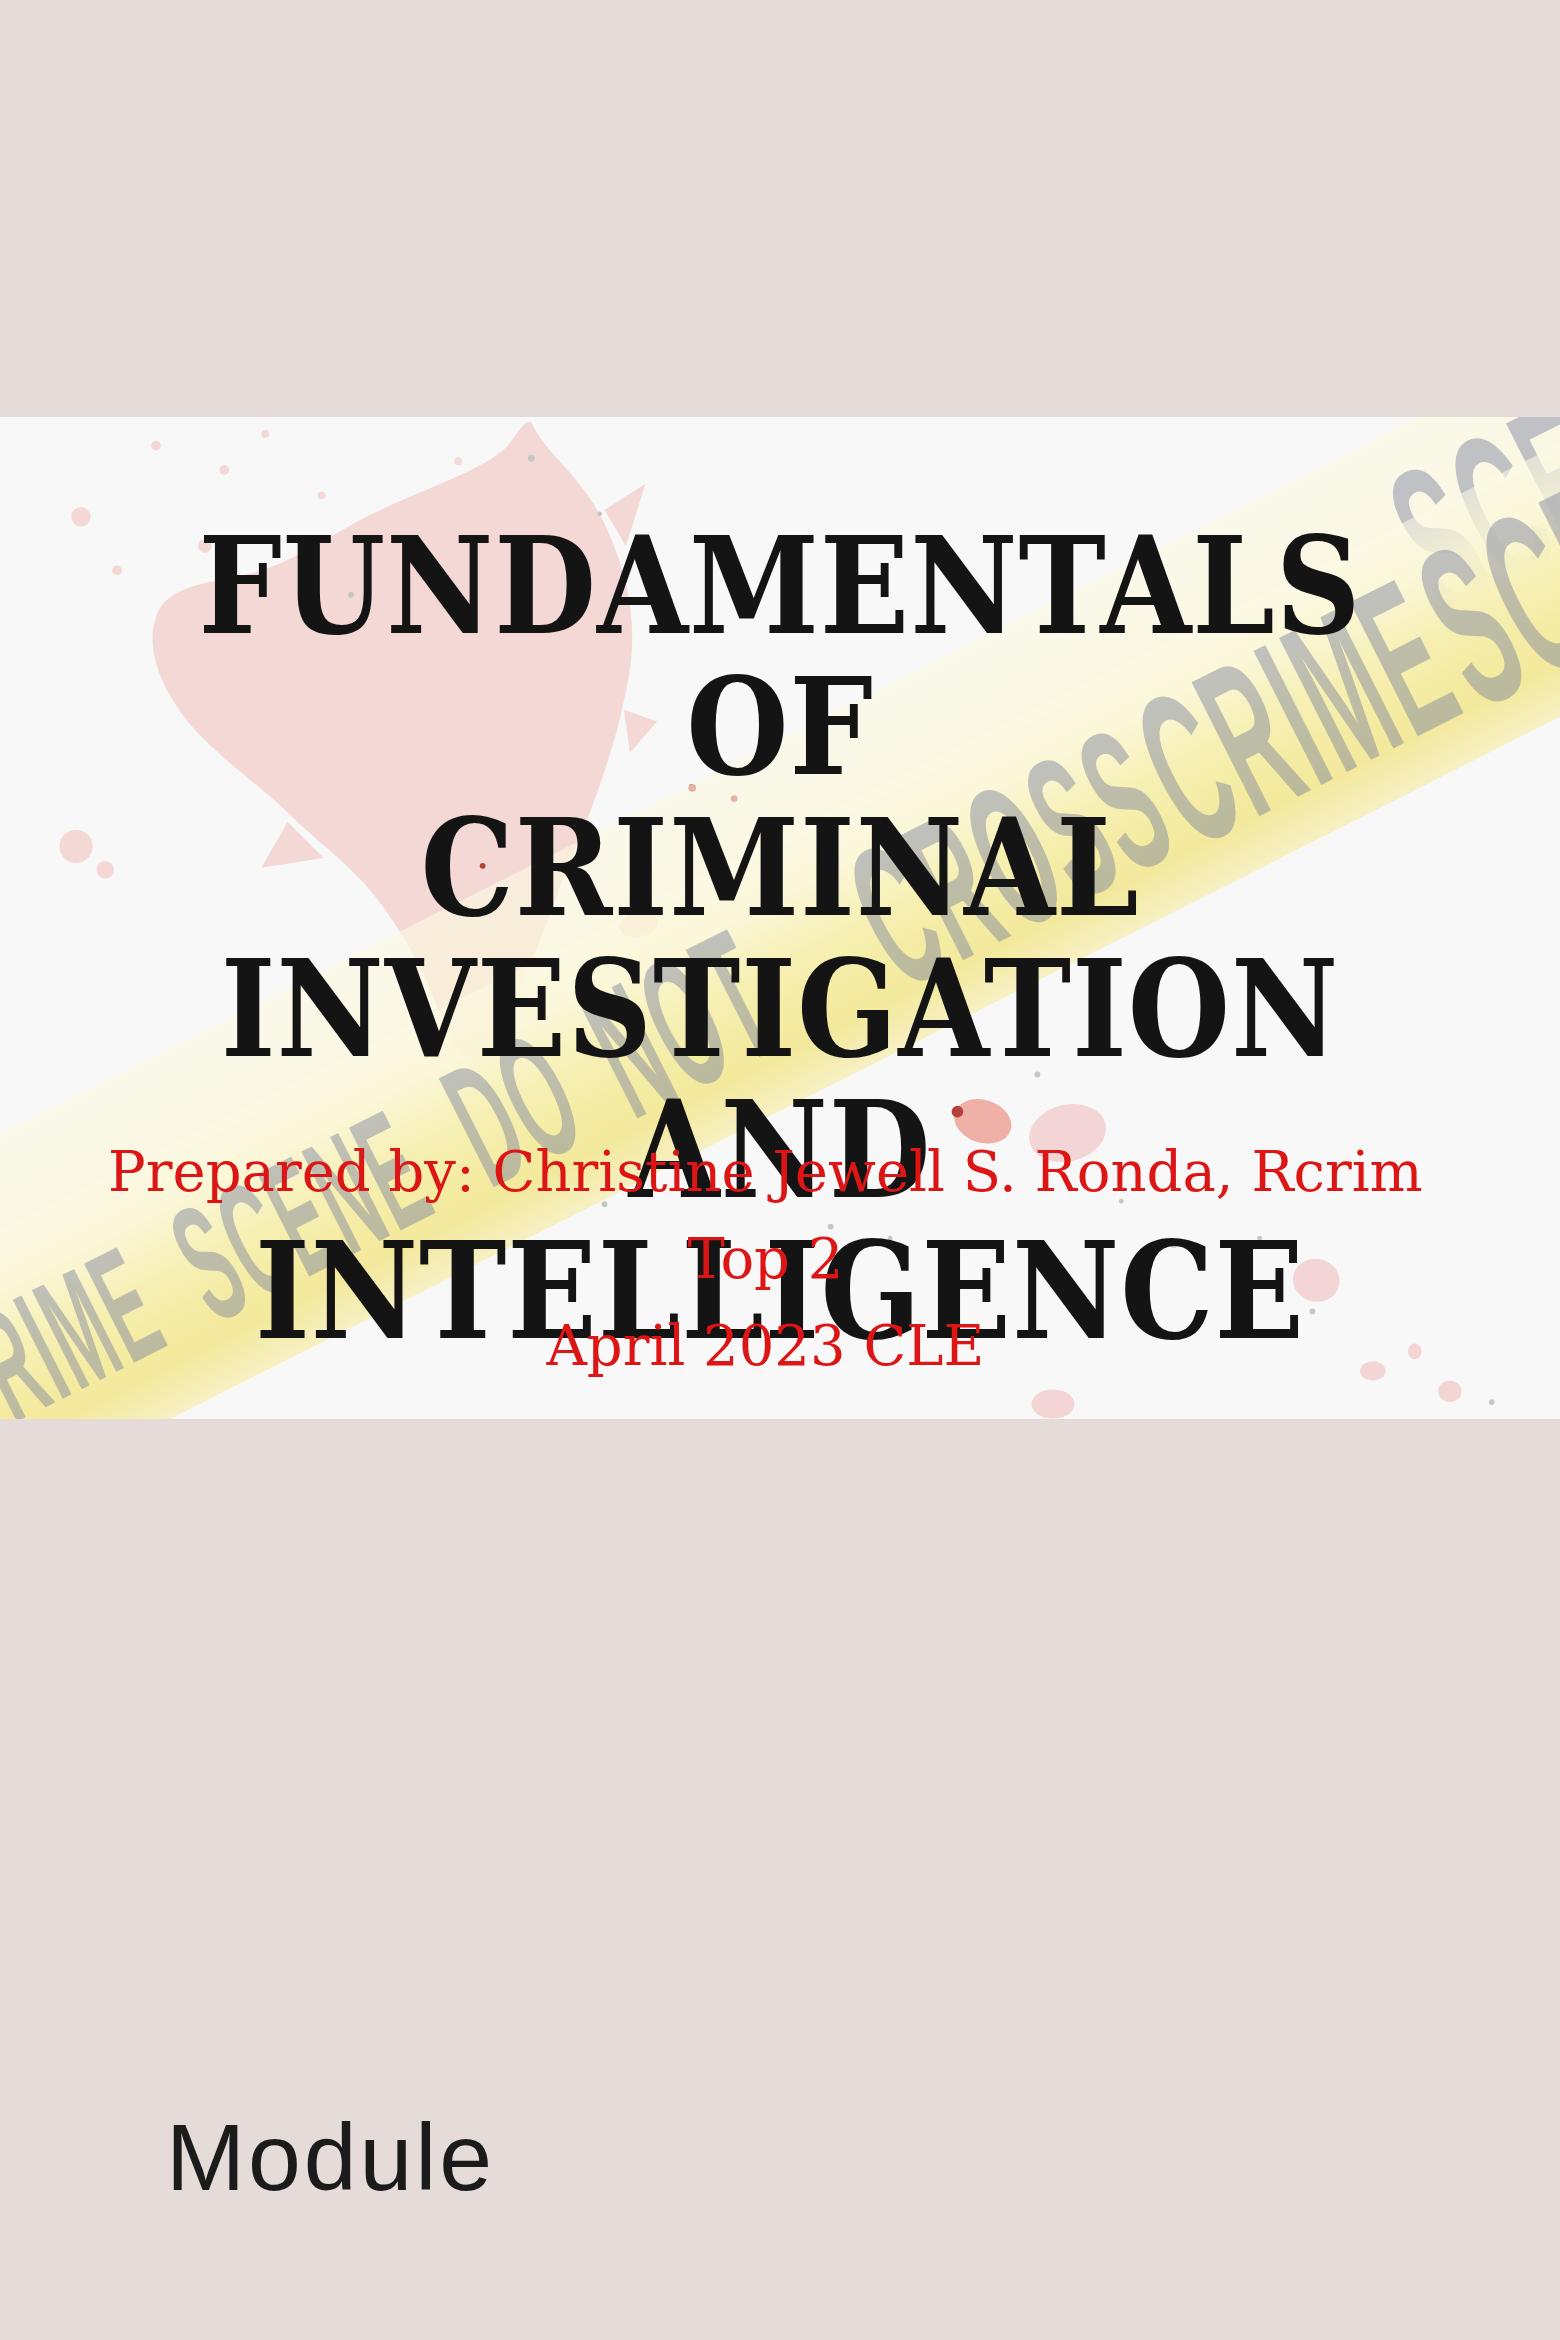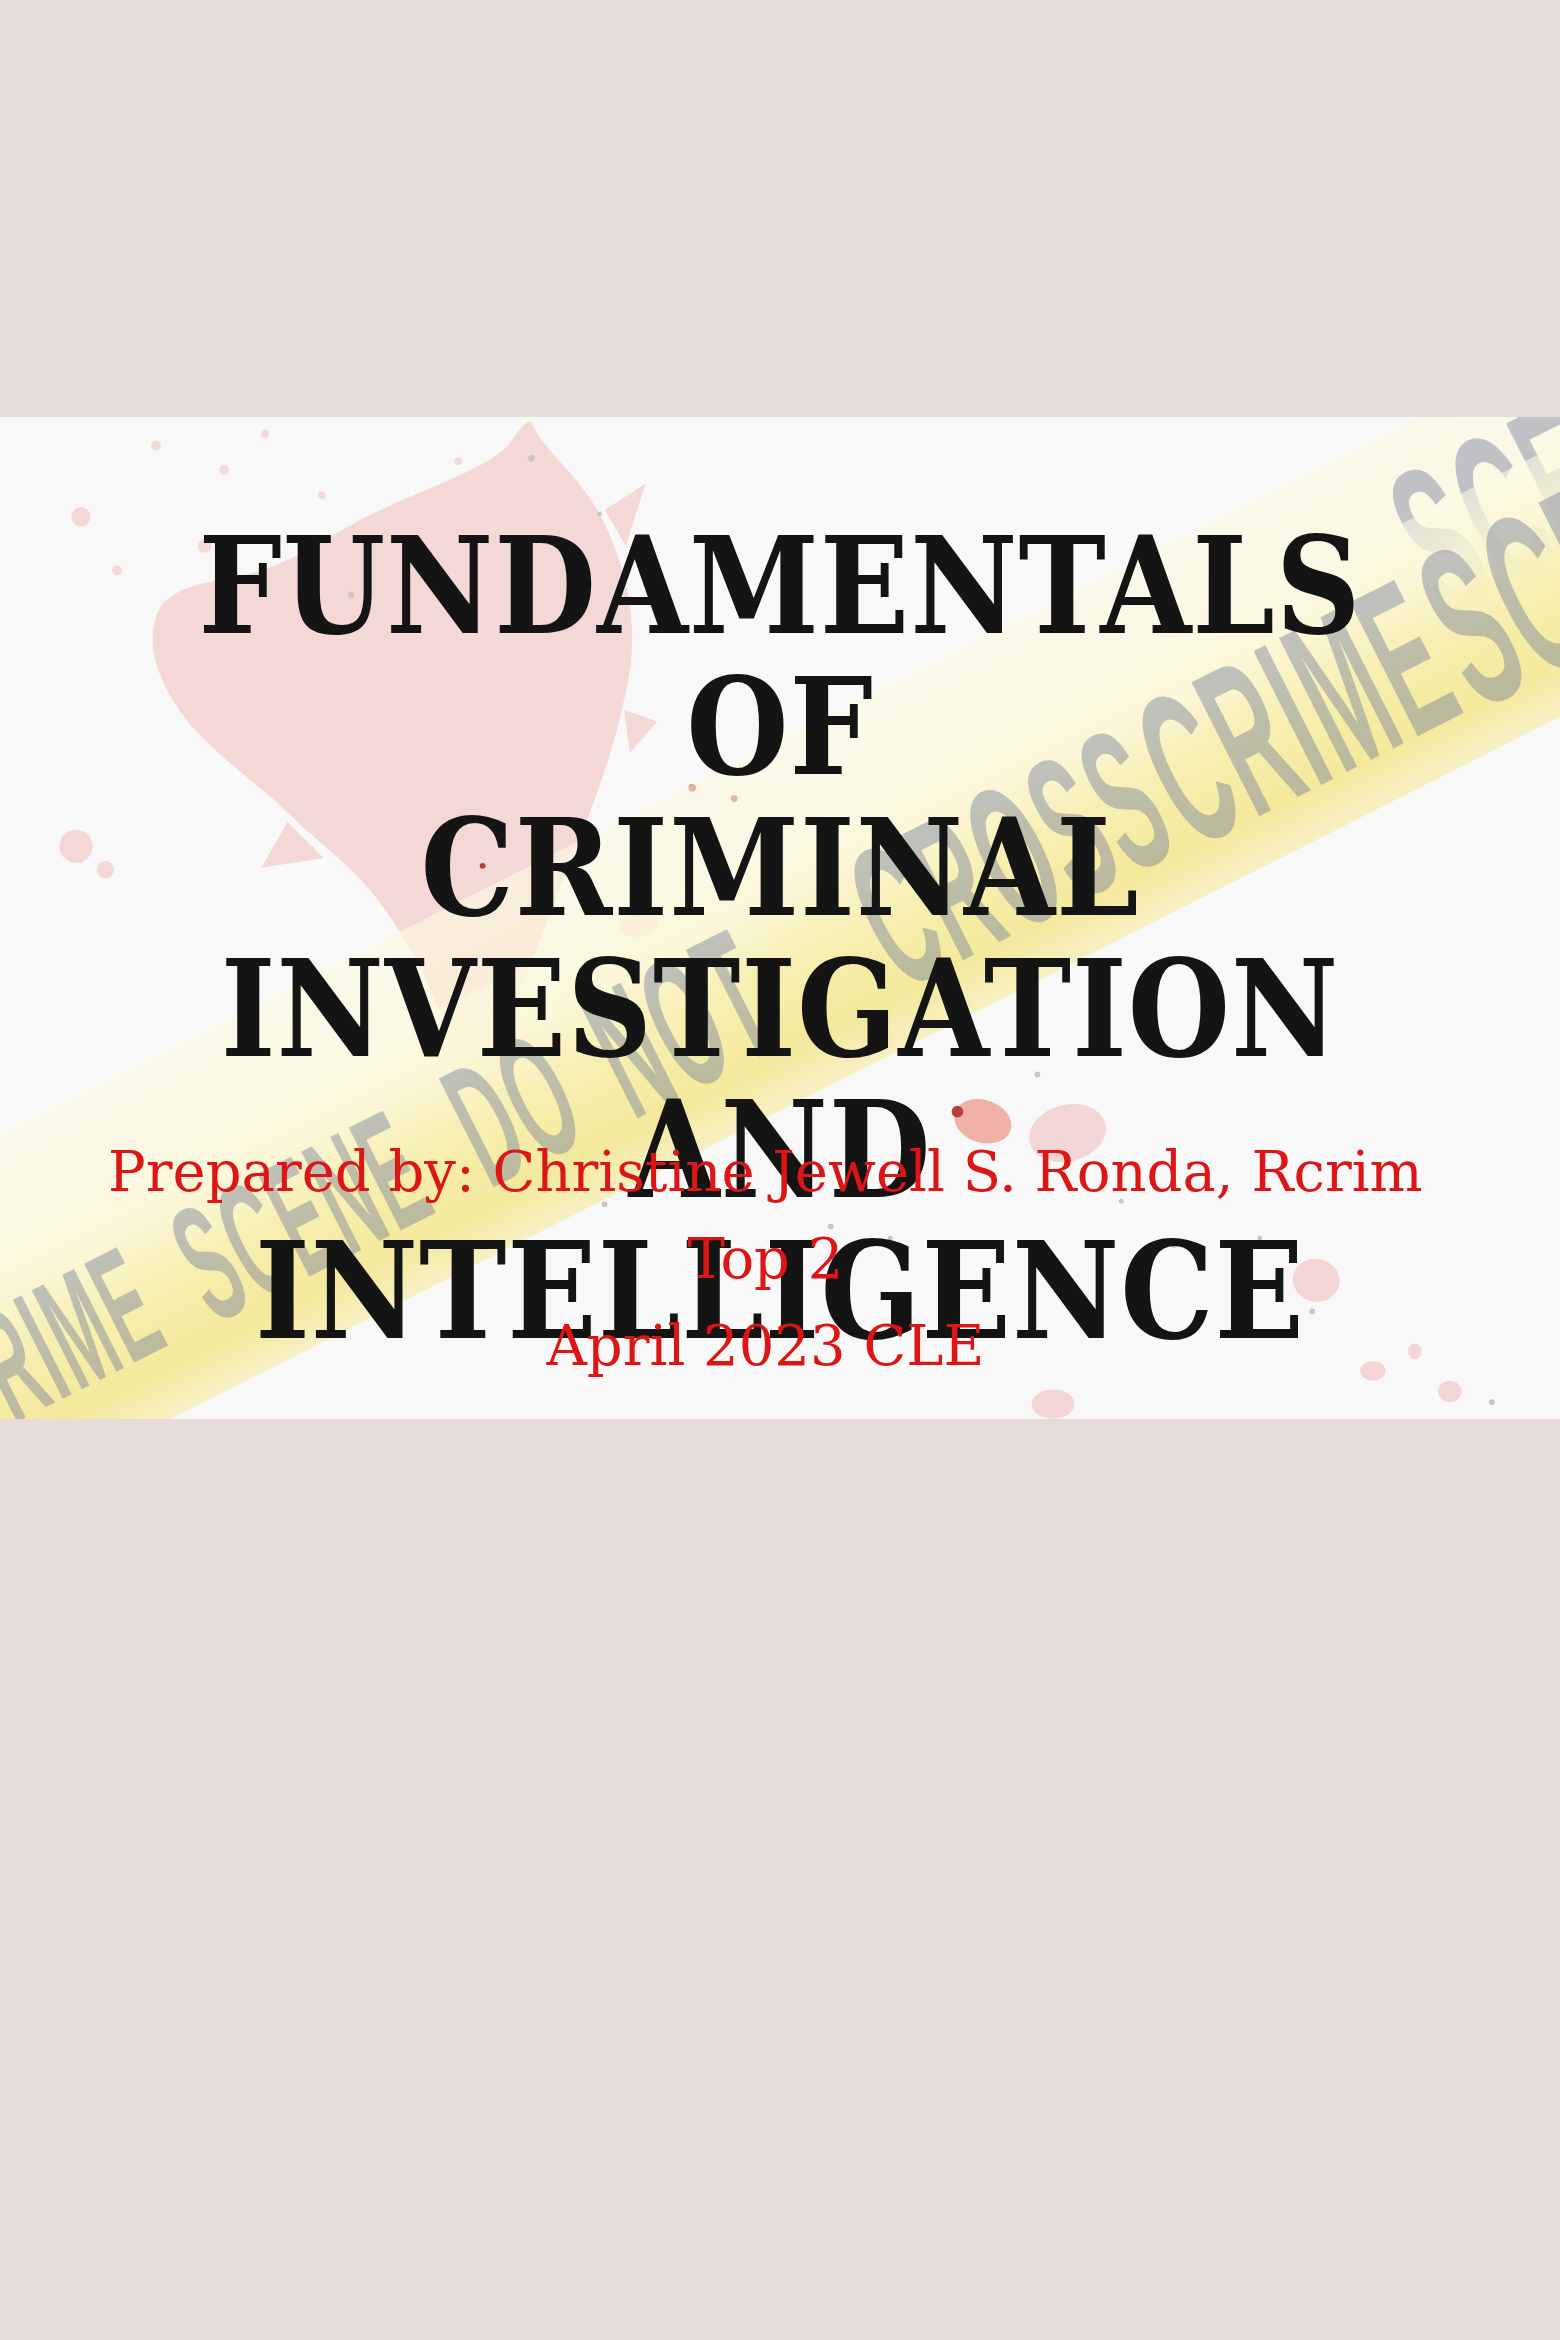--- a/index.html
+++ b/index.html
@@ -148,15 +148,16 @@
     <span>INVESTIGATION AND</span>
     <span>INTELLIGENCE</span>
   </h1>
 
   <div class="credits">
     <div>Prepared by: Christine Jewell S. Ronda, Rcrim</div>
     <div>Top 2</div>
     <div>April 2023 CLE</div>
   </div>
 
+  <div class="footer">Module</div>
 
 </div>
 
 
 </body></html>

